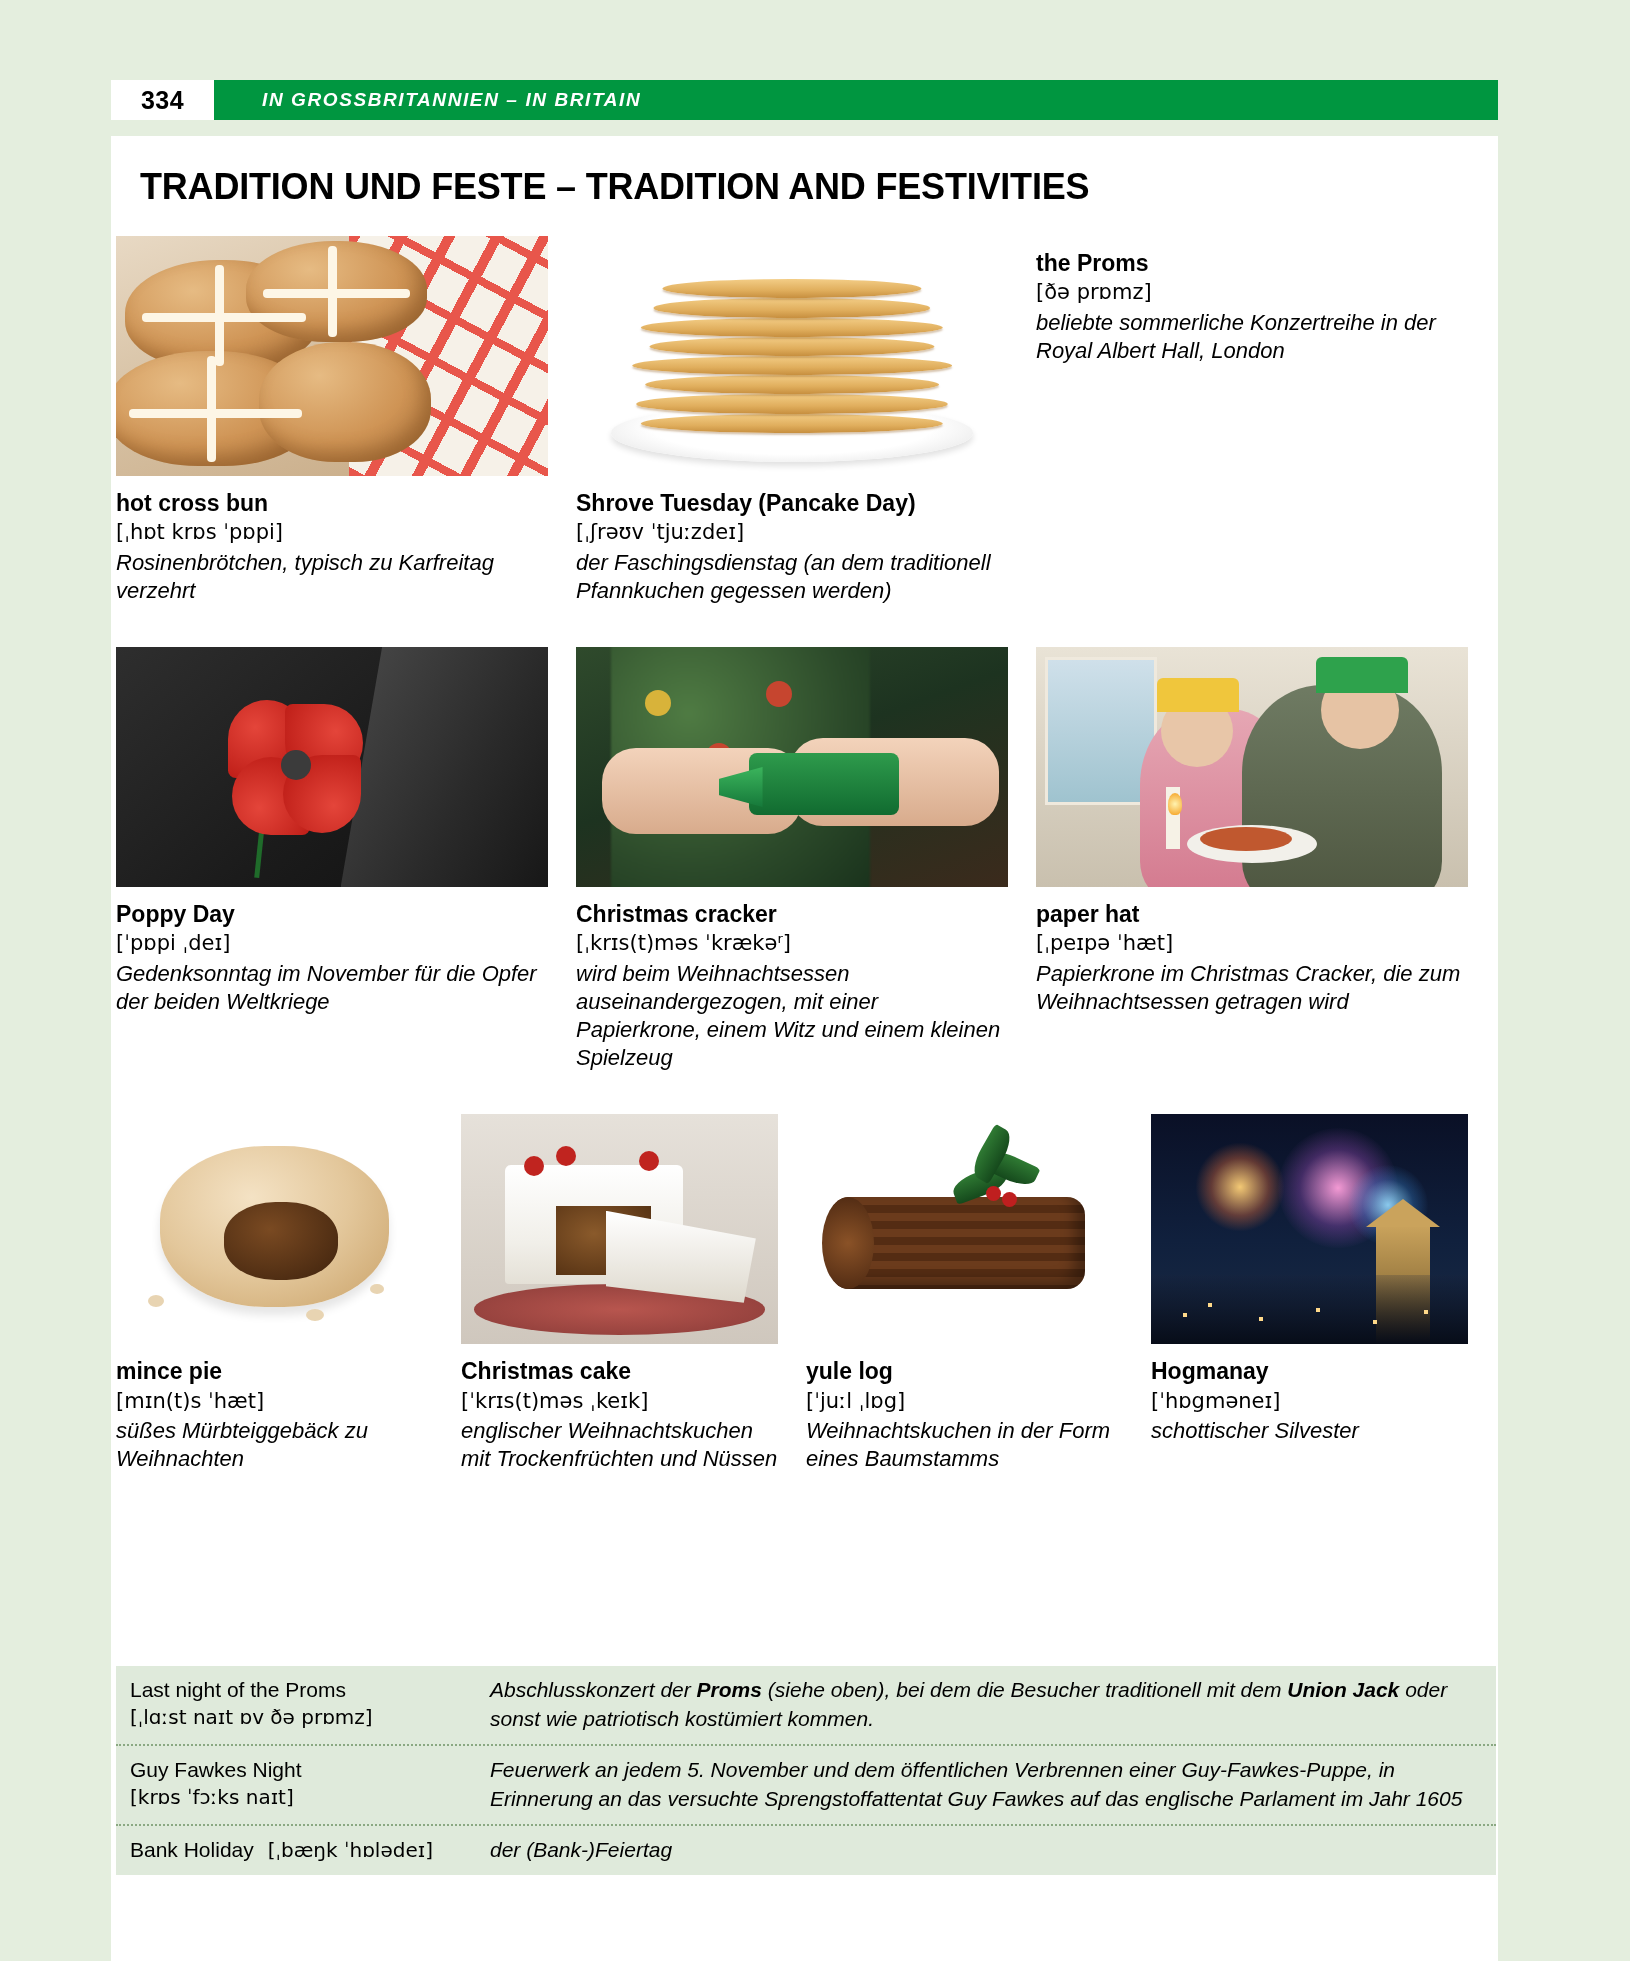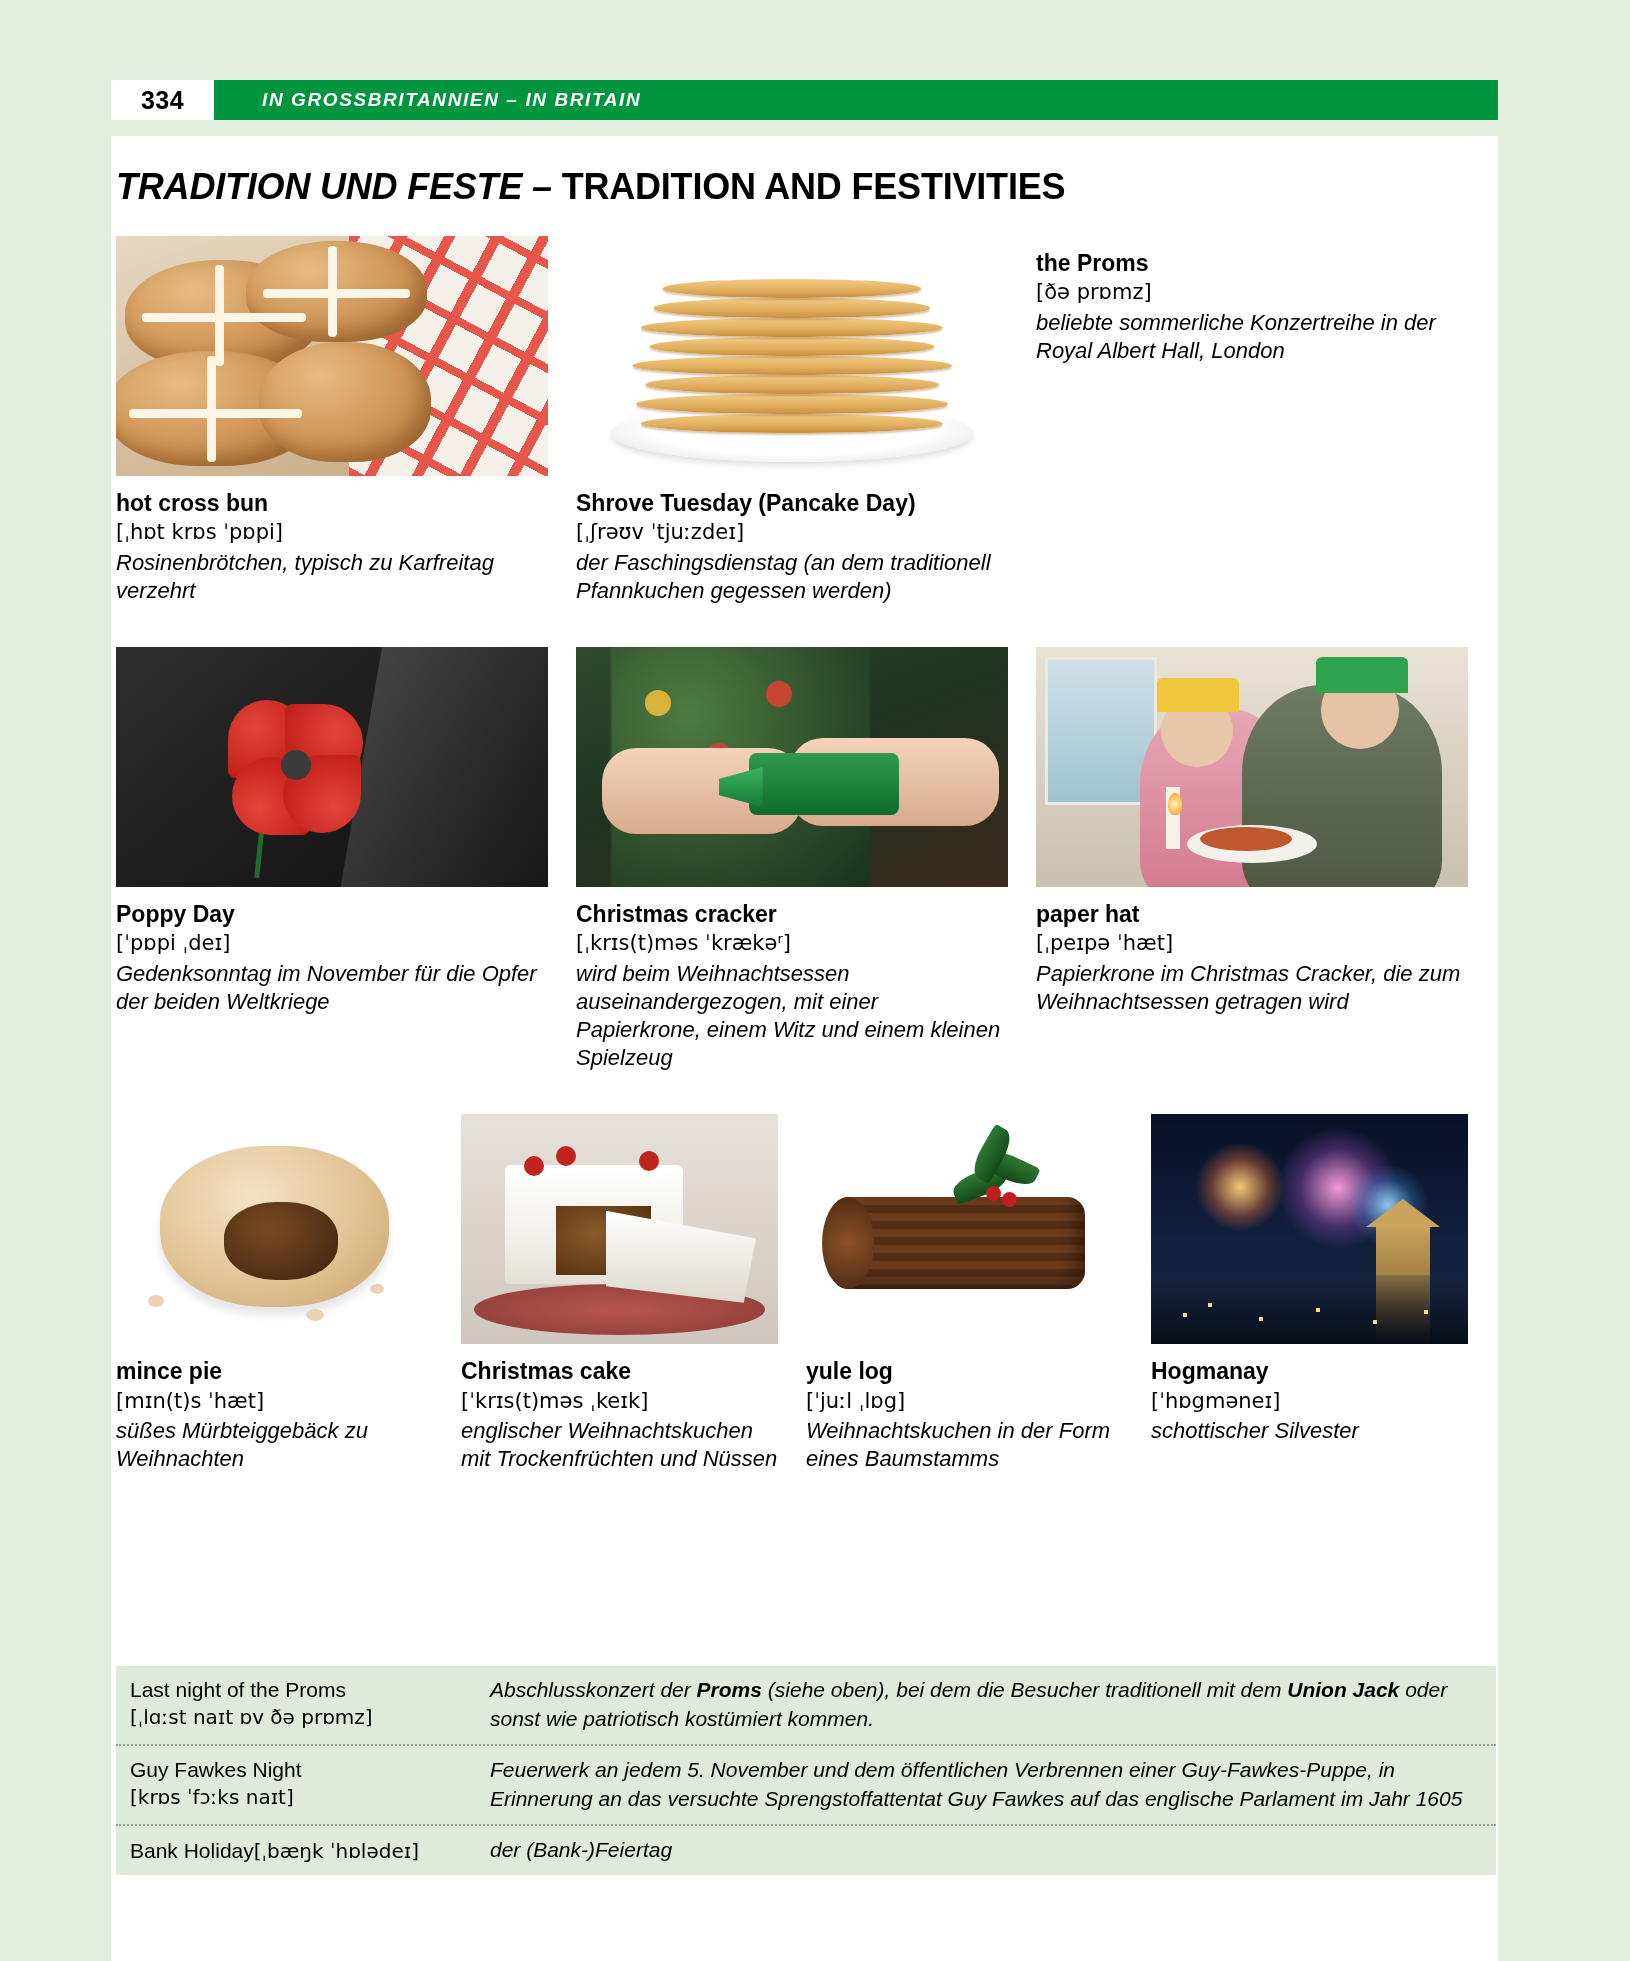--- a/index.html
+++ b/index.html
@@ -69,21 +69,21 @@
   .page-title {
     position: absolute;
     left: 5px;
     top: 30px;
     font-size: 36px;
     font-weight: bold;
     letter-spacing: -0.2px;
     white-space: nowrap;
   }
   .page-title .de {
-    font-style: italic;
+    margin-left: 24px;
   }
   .page-title .en {
     font-style: normal;
   }
   
   .grid {
     position: absolute;
     left: 5px;
     top: 100px;
     width: 1380px;
@@ -146,21 +146,21 @@
   .tleft .tterm {
     font-size: 21px;
     font-weight: normal;
     line-height: 1.35;
   }
   .tleft .tipa {
     font-size: 20px;
     line-height: 1.35;
     font-family: "DejaVu Sans", sans-serif;
   }
-  .tleft.inline { display: flex; align-items: flex-end; }
+  .tleft.inline { display: flex; align-items: center; gap: 14px; }
   .tright {
     flex: 1;
     font-size: 21px;
     font-style: italic;
     line-height: 1.38;
   }
   .tright b { font-style: italic; font-weight: bold; }
   
   .img { position: absolute; inset: 0; }
   

